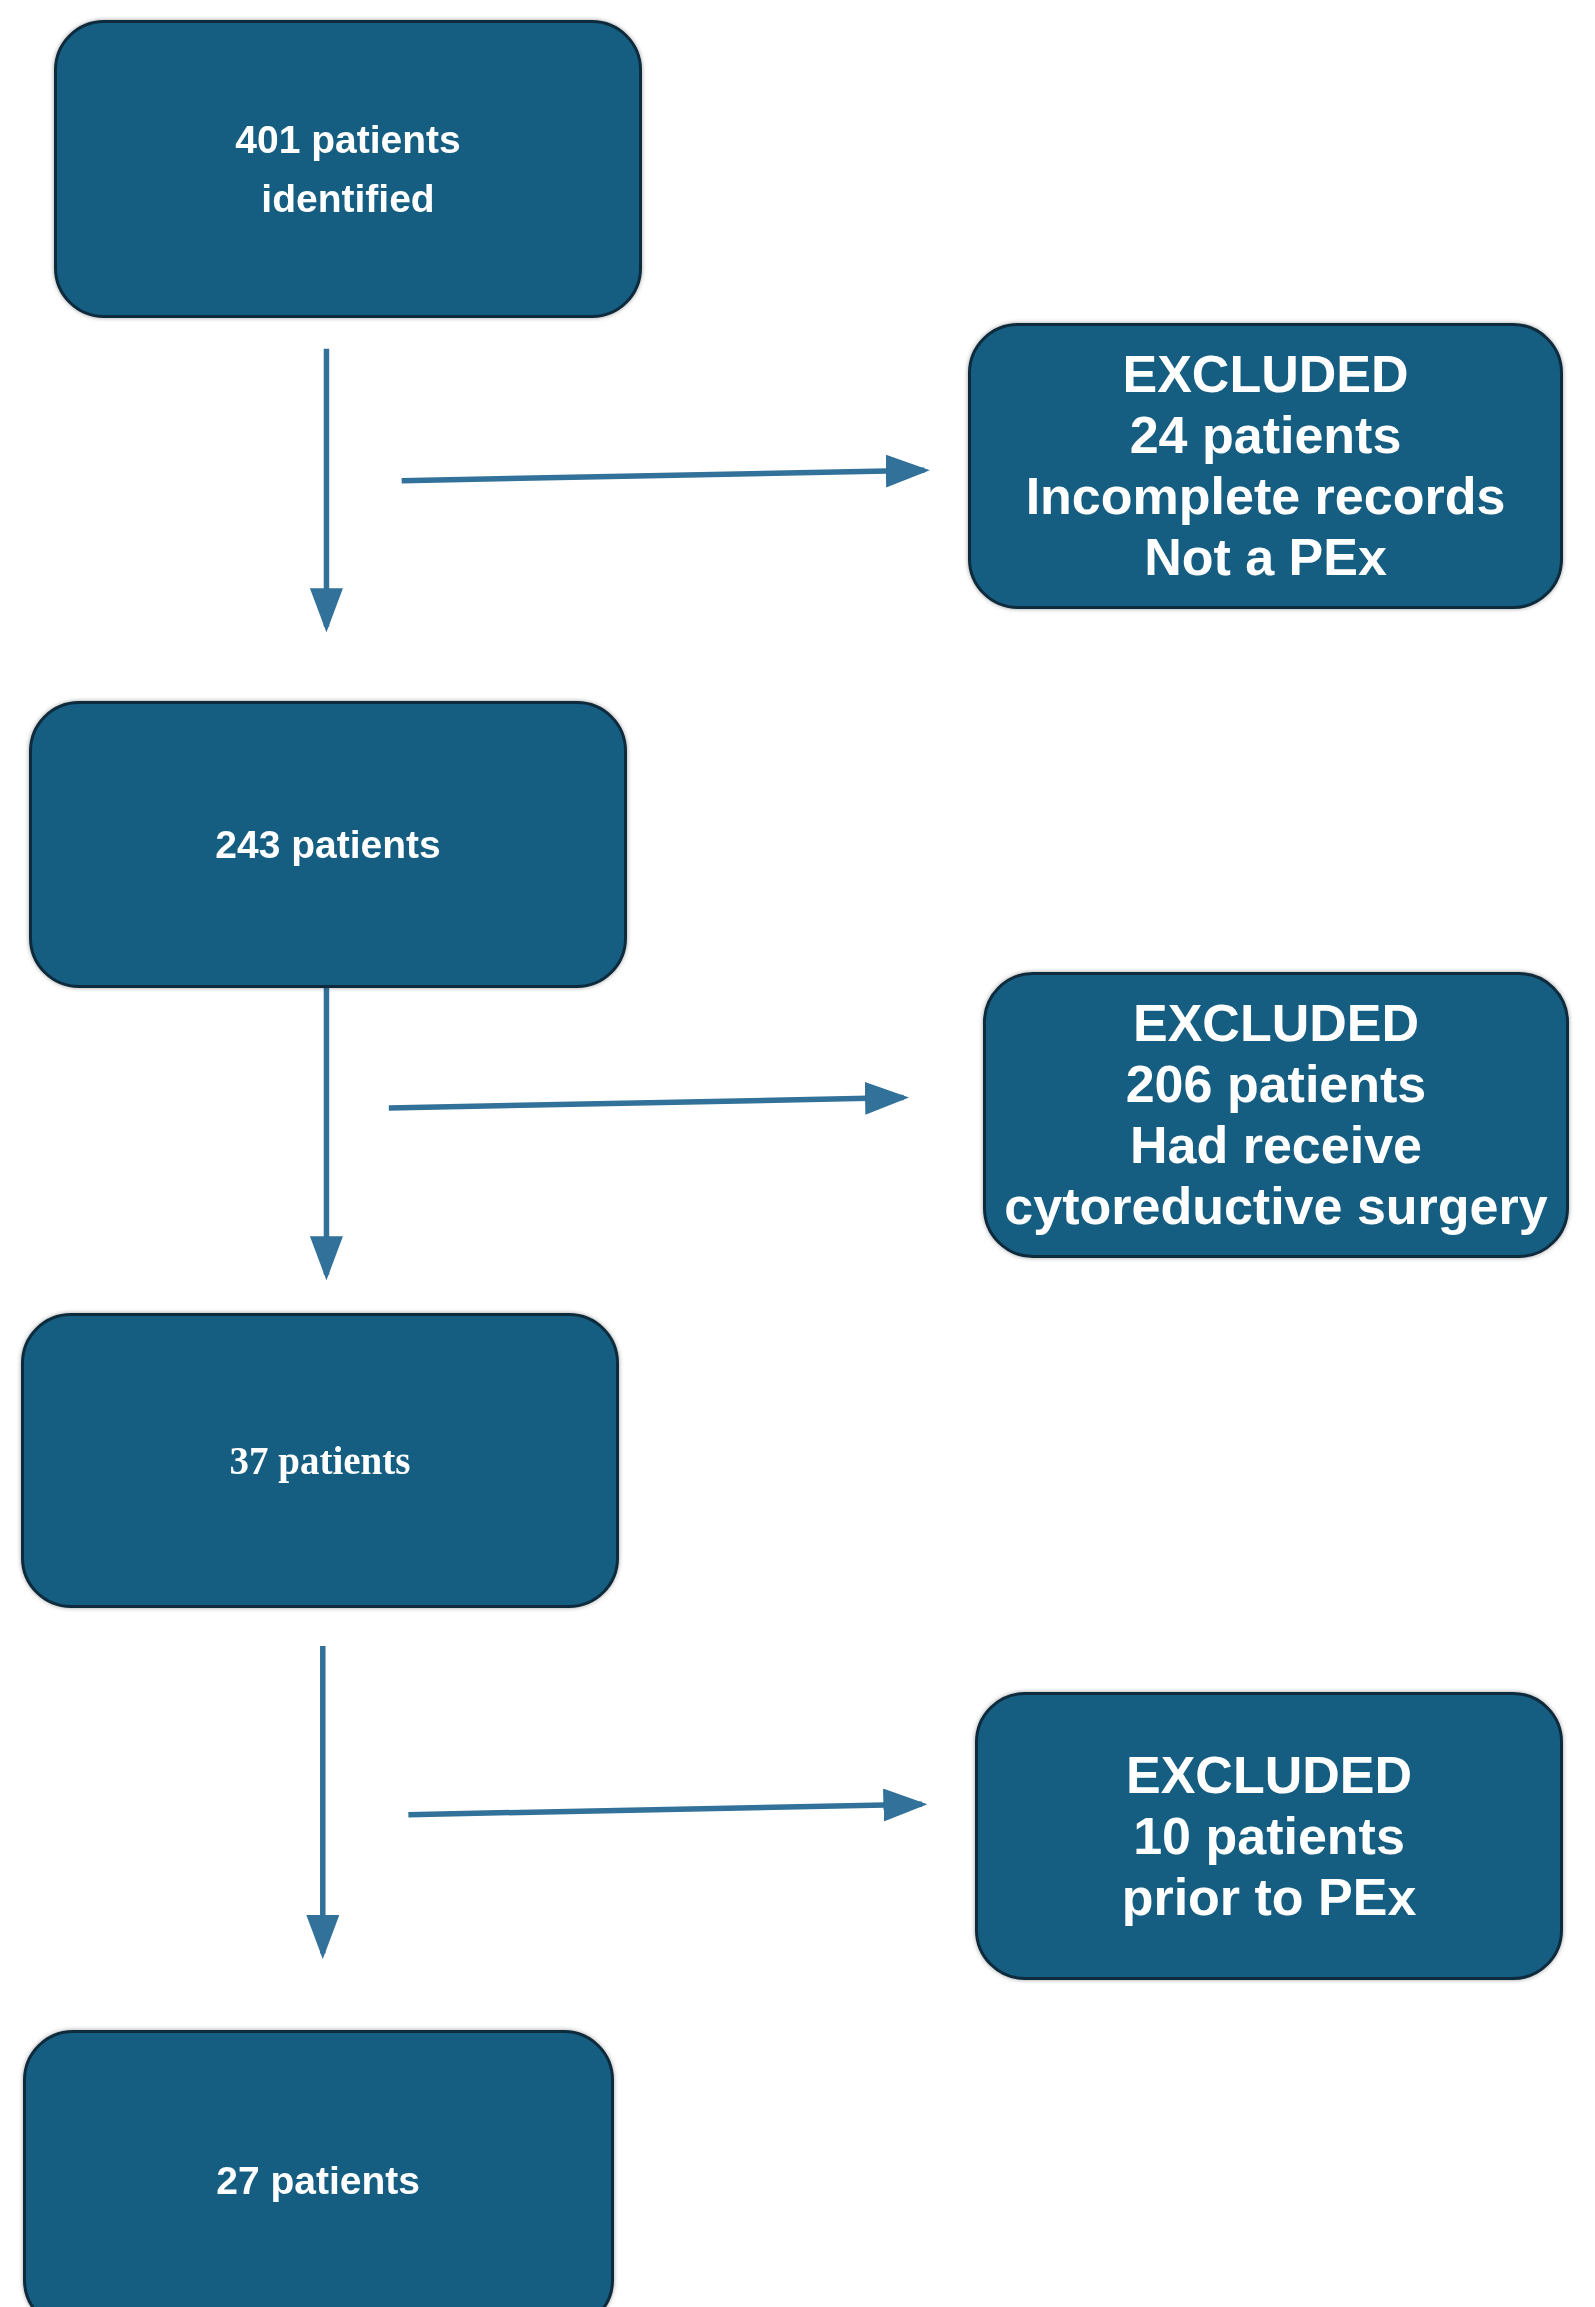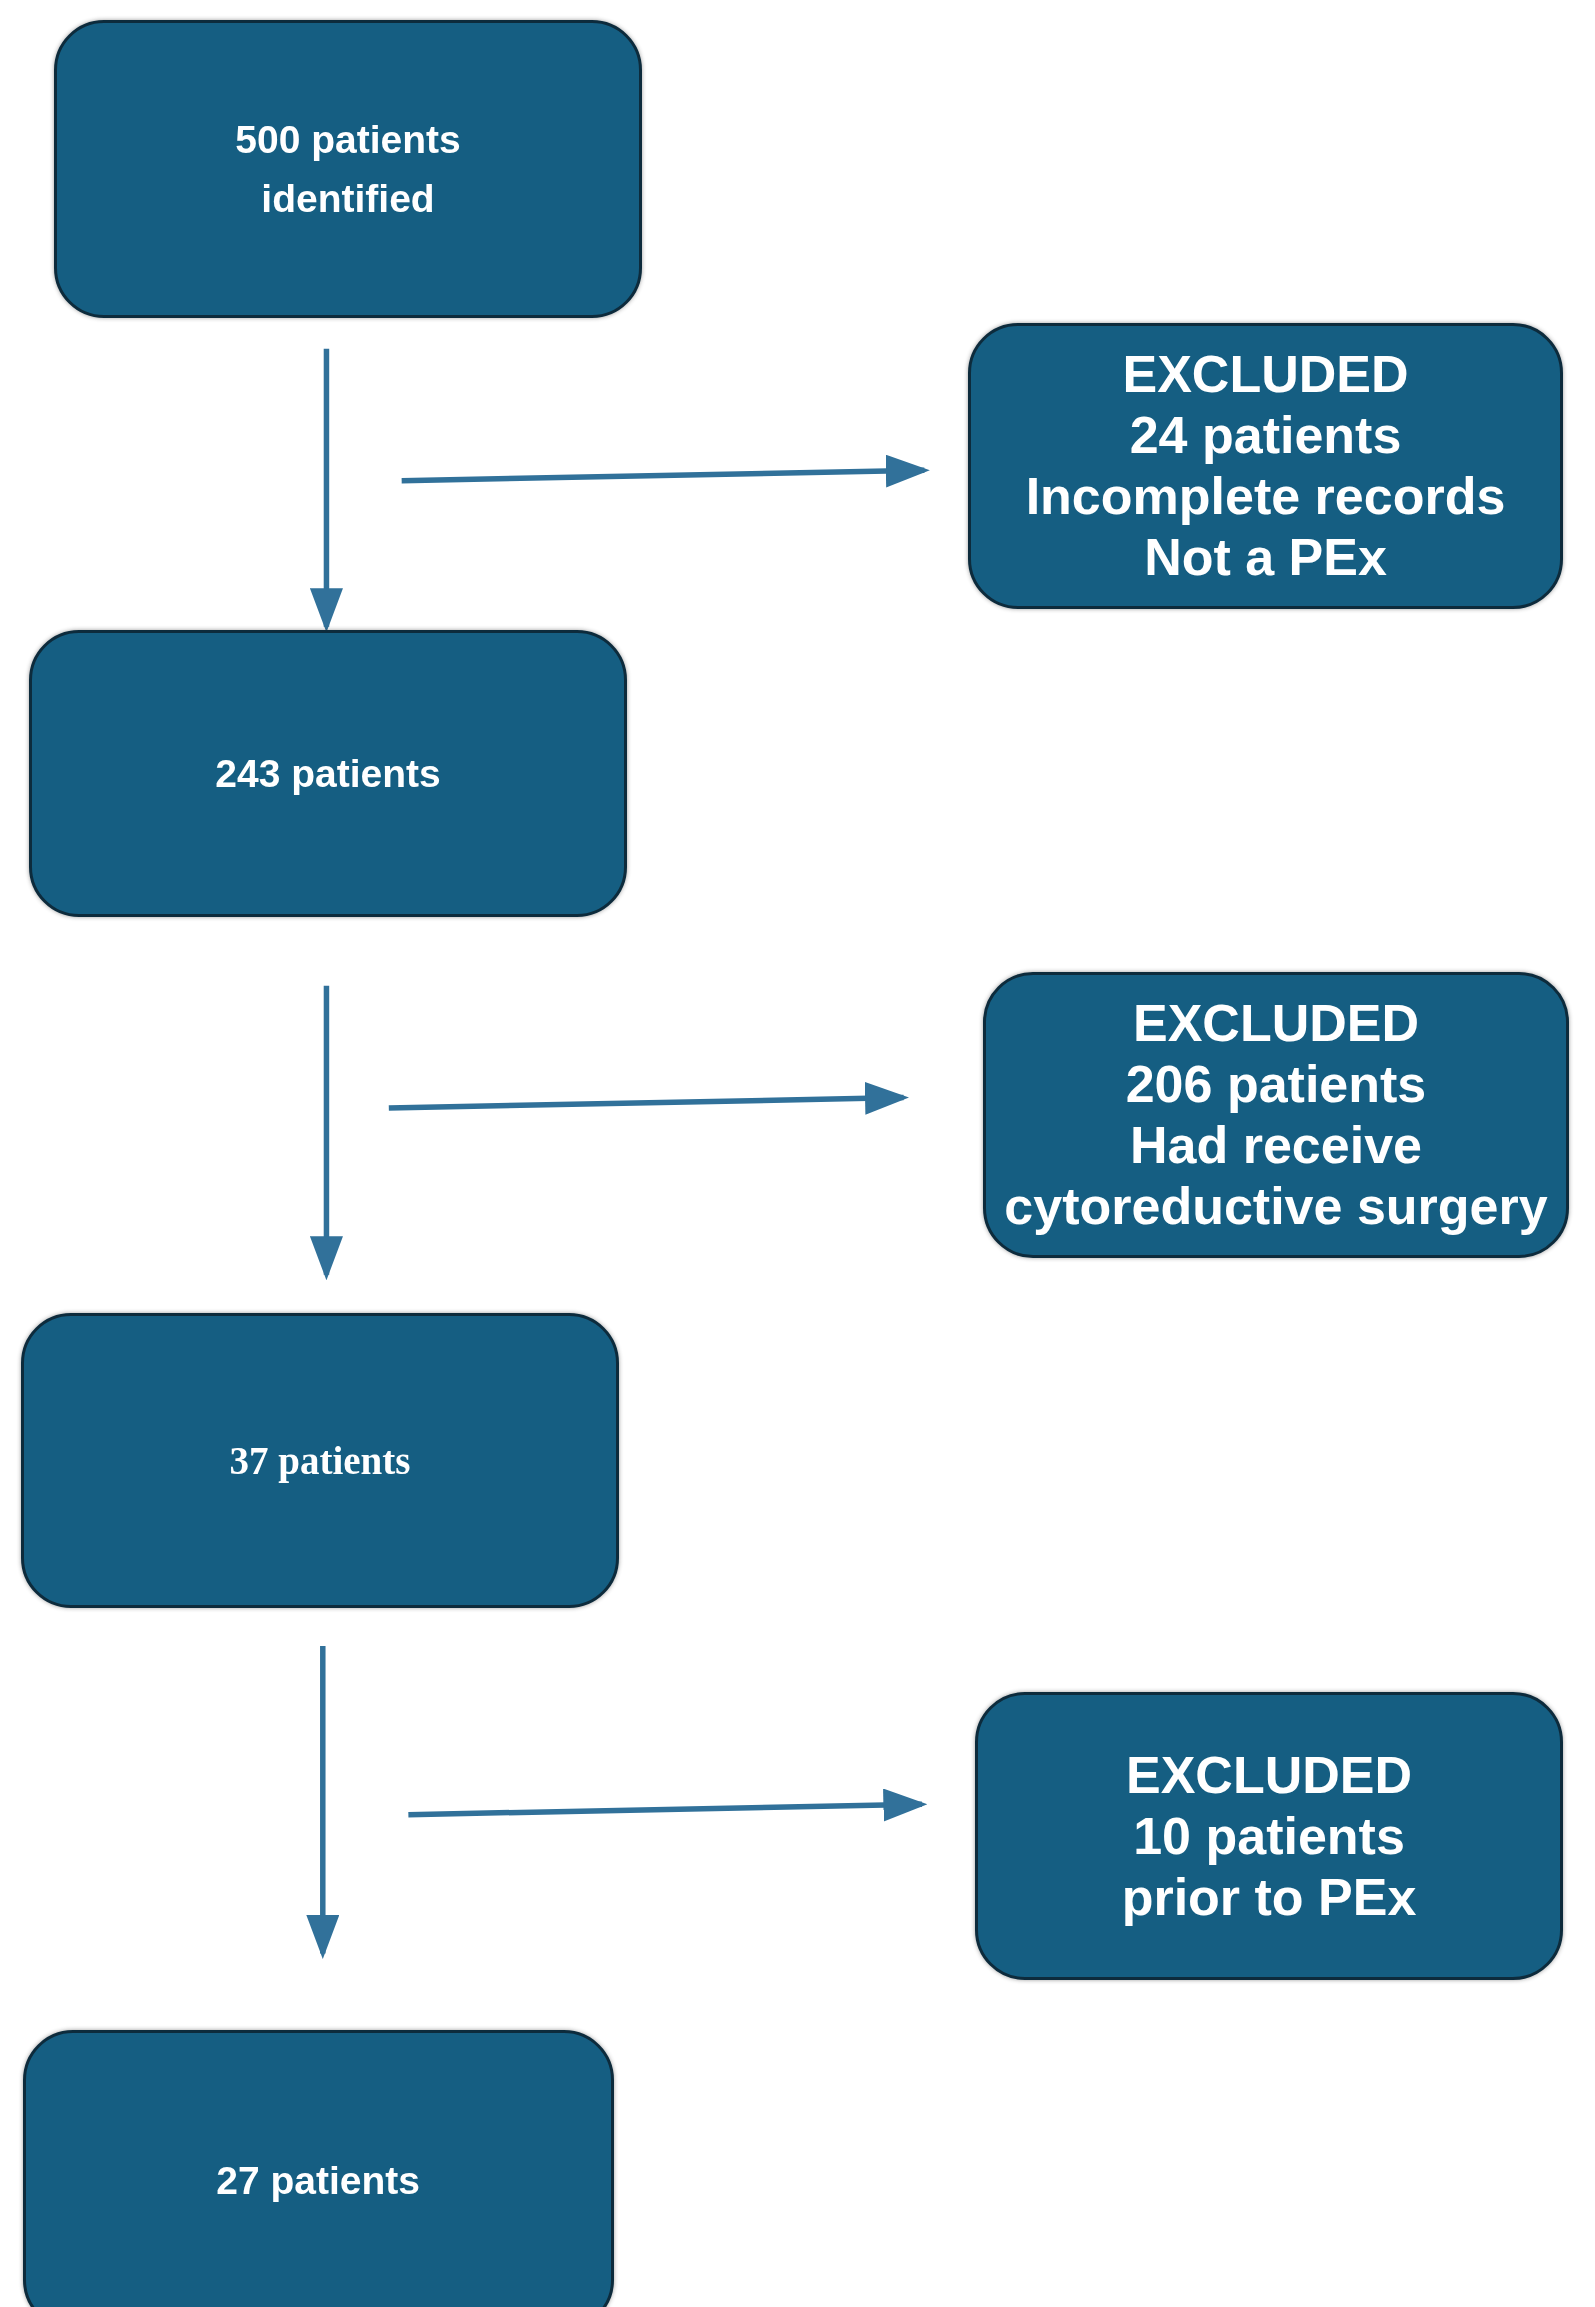--- a/index.html
+++ b/index.html
@@ -42,21 +42,21 @@
     font-size: 39px;
     line-height: 59px;
     white-space: nowrap;
   }
   .excluded .line {
     font-size: 52px;
     line-height: 61px;
   }
   
   .box-267 { left: 54px;  top: 20px;   width: 588px; height: 298px; }
-  .box-243 { left: 29px;  top: 630px; width: 598px; height: 287px; }
+  .box-243 { left: 29px;  top: 701px; width: 598px; height: 287px; }
   .box-37  { left: 21px;  top: 1313px; width: 598px; height: 295px; font-family: Liberation Serif, serif; }
   .box-27  { left: 22.6px;  top: 2002px; width: 591px; height: 300px; margin-top: 28px; }
   
   .excl-1  { left: 968px; top: 323px;  width: 595px; height: 286px; }
   .excl-2  { left: 983px; top: 972px; width: 586px; height: 286px; }
   .excl-3  { left: 975px; top: 1692px; width: 588px; height: 288px; }
 </style>
 </head>
 <body>
 
@@ -73,21 +73,21 @@
     <line x1="657" y1="786" x2="1512" y2="769" stroke="#31719a" stroke-width="9" marker-end="url(#ah)"></line>
 
     <line x1="534" y1="1612" x2="534" y2="2085" stroke="#31719a" stroke-width="9" marker-end="url(#ah)"></line>
     <line x1="636" y1="1812" x2="1478" y2="1795" stroke="#31719a" stroke-width="9" marker-end="url(#ah)"></line>
 
     <line x1="528" y1="2692" x2="528" y2="3195" stroke="#31719a" stroke-width="9" marker-end="url(#ah)"></line>
     <line x1="668" y1="2968" x2="1508" y2="2951" stroke="#31719a" stroke-width="9" marker-end="url(#ah)"></line>
   </svg>
 
   <div class="node box-267">
-    <span class="line">500 patients</span>
+    <span class="line">401 patients</span>
     <span class="line">identified</span>
   </div>
 
   <div class="node box-243">
     <span class="line">243 patients</span>
   </div>
 
   <div class="node box-37">
     <span class="line">37 patients</span>
   </div>

